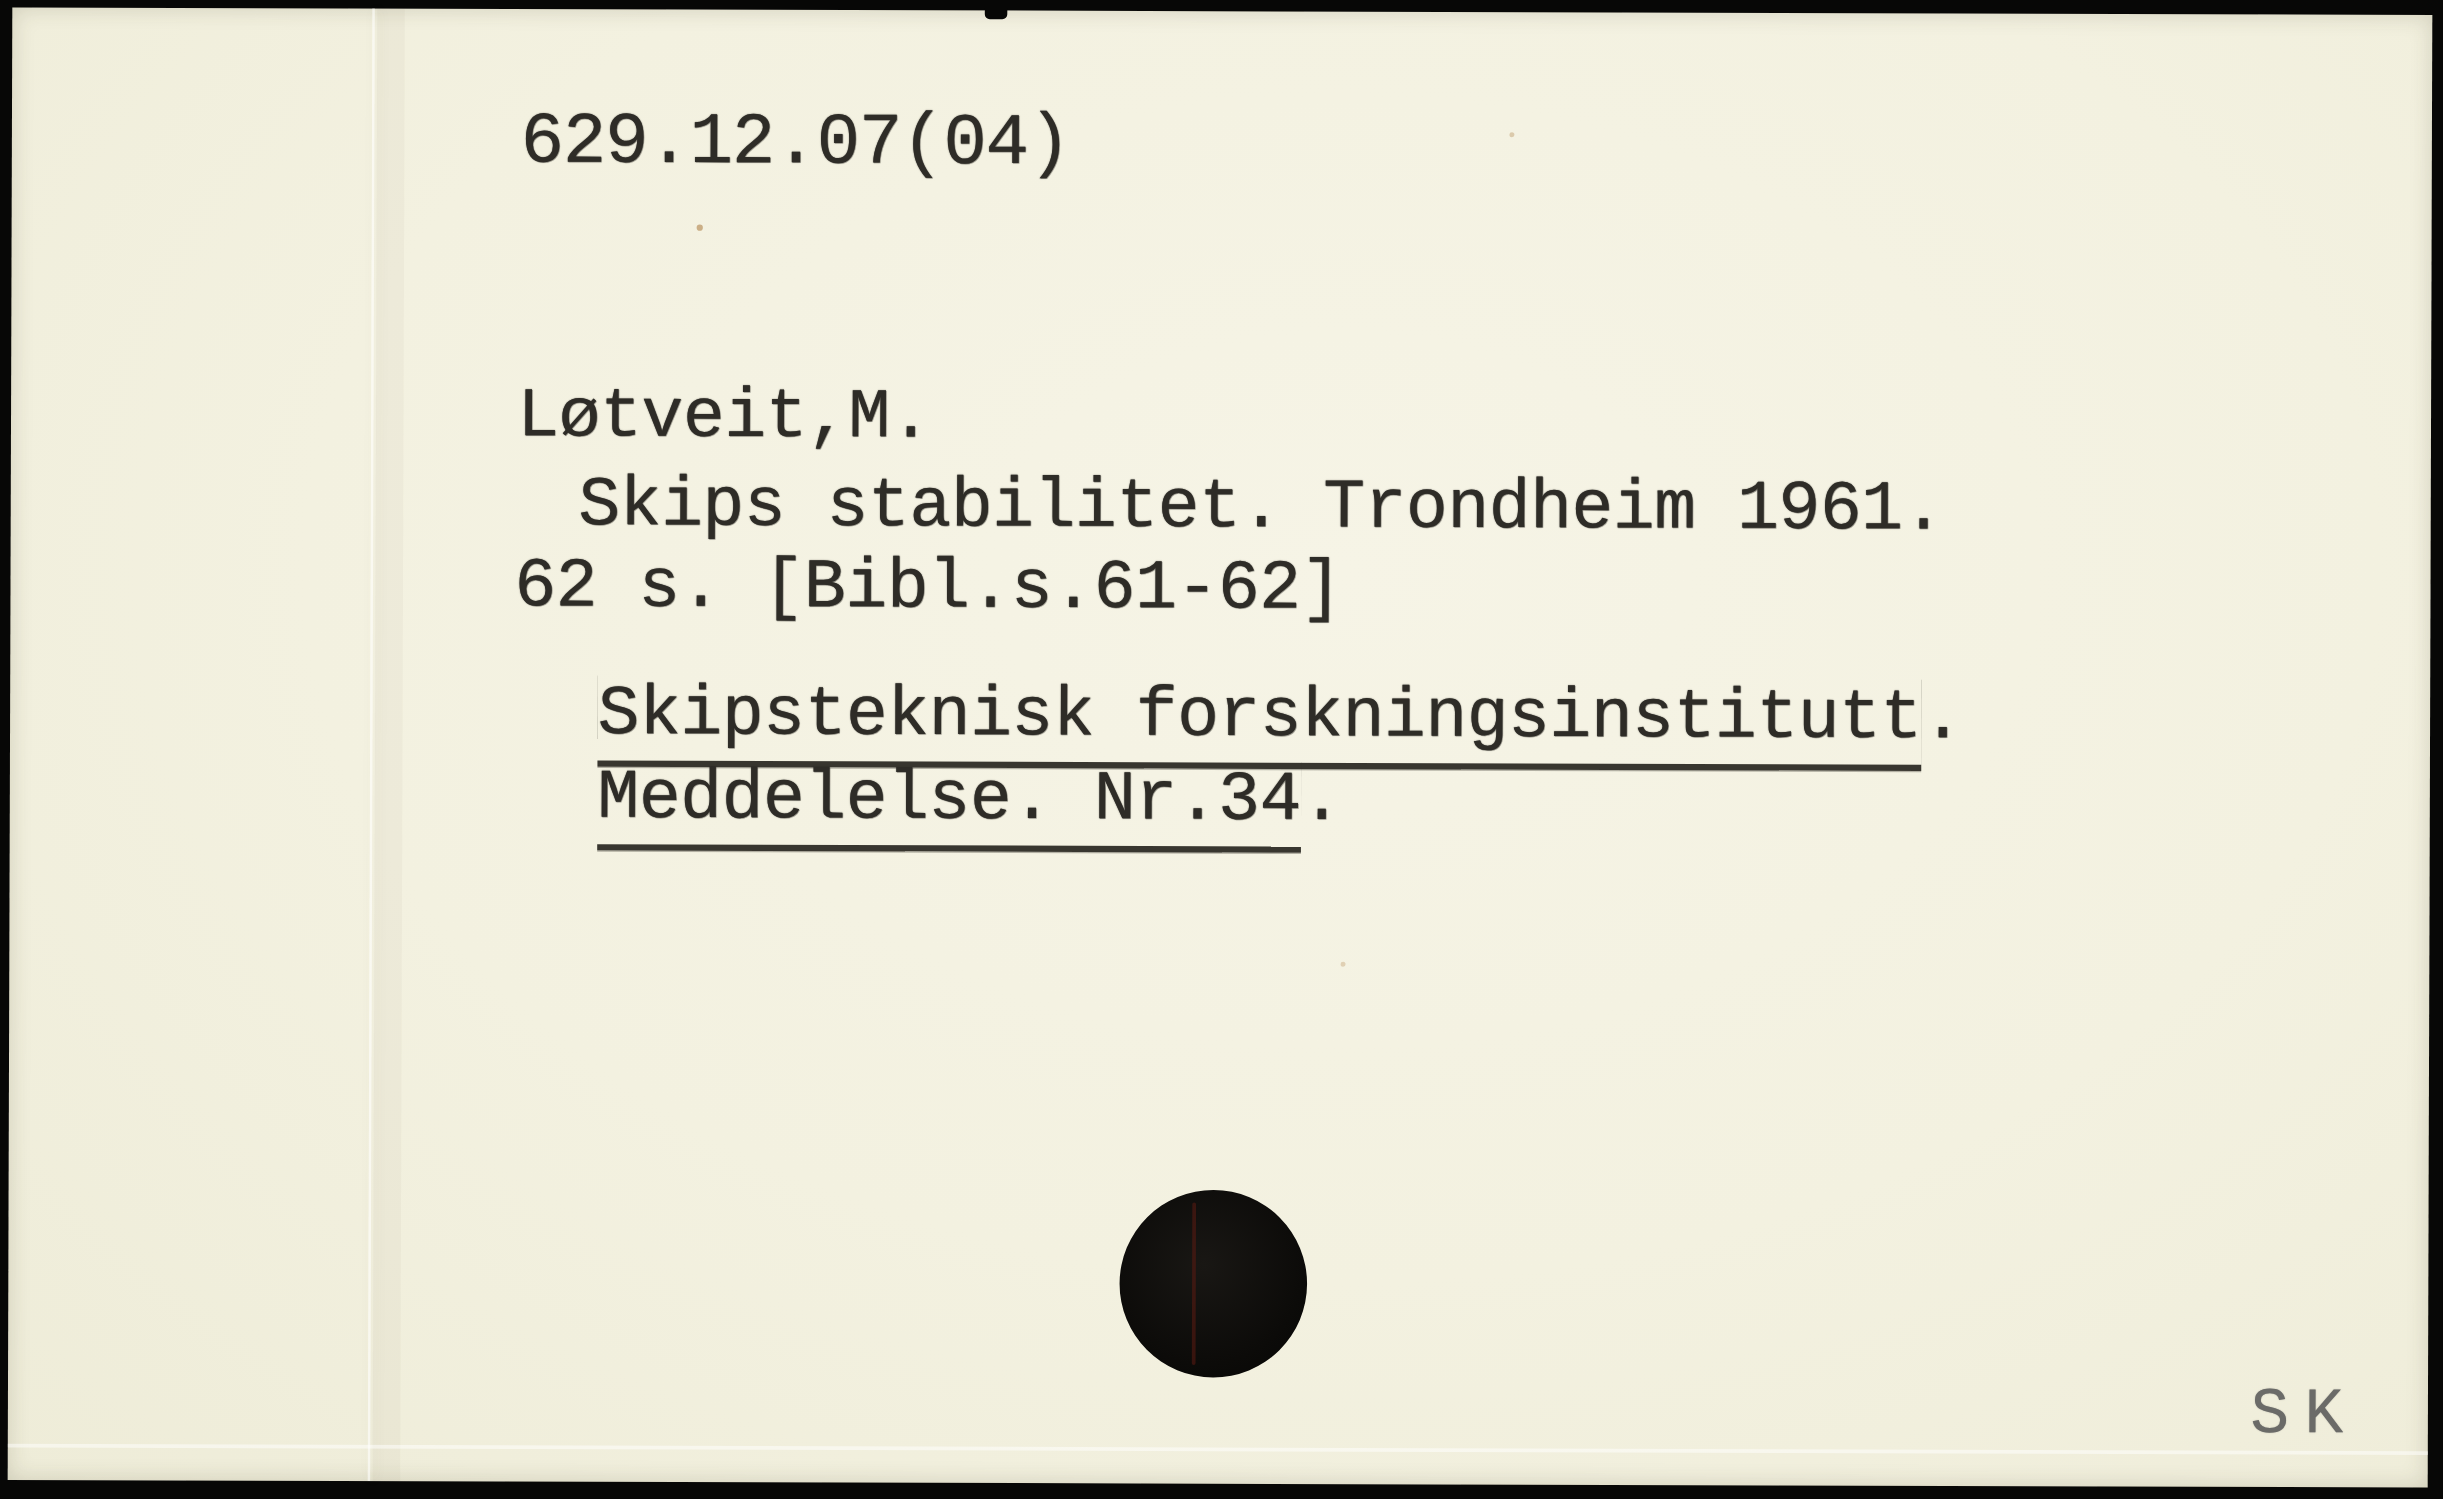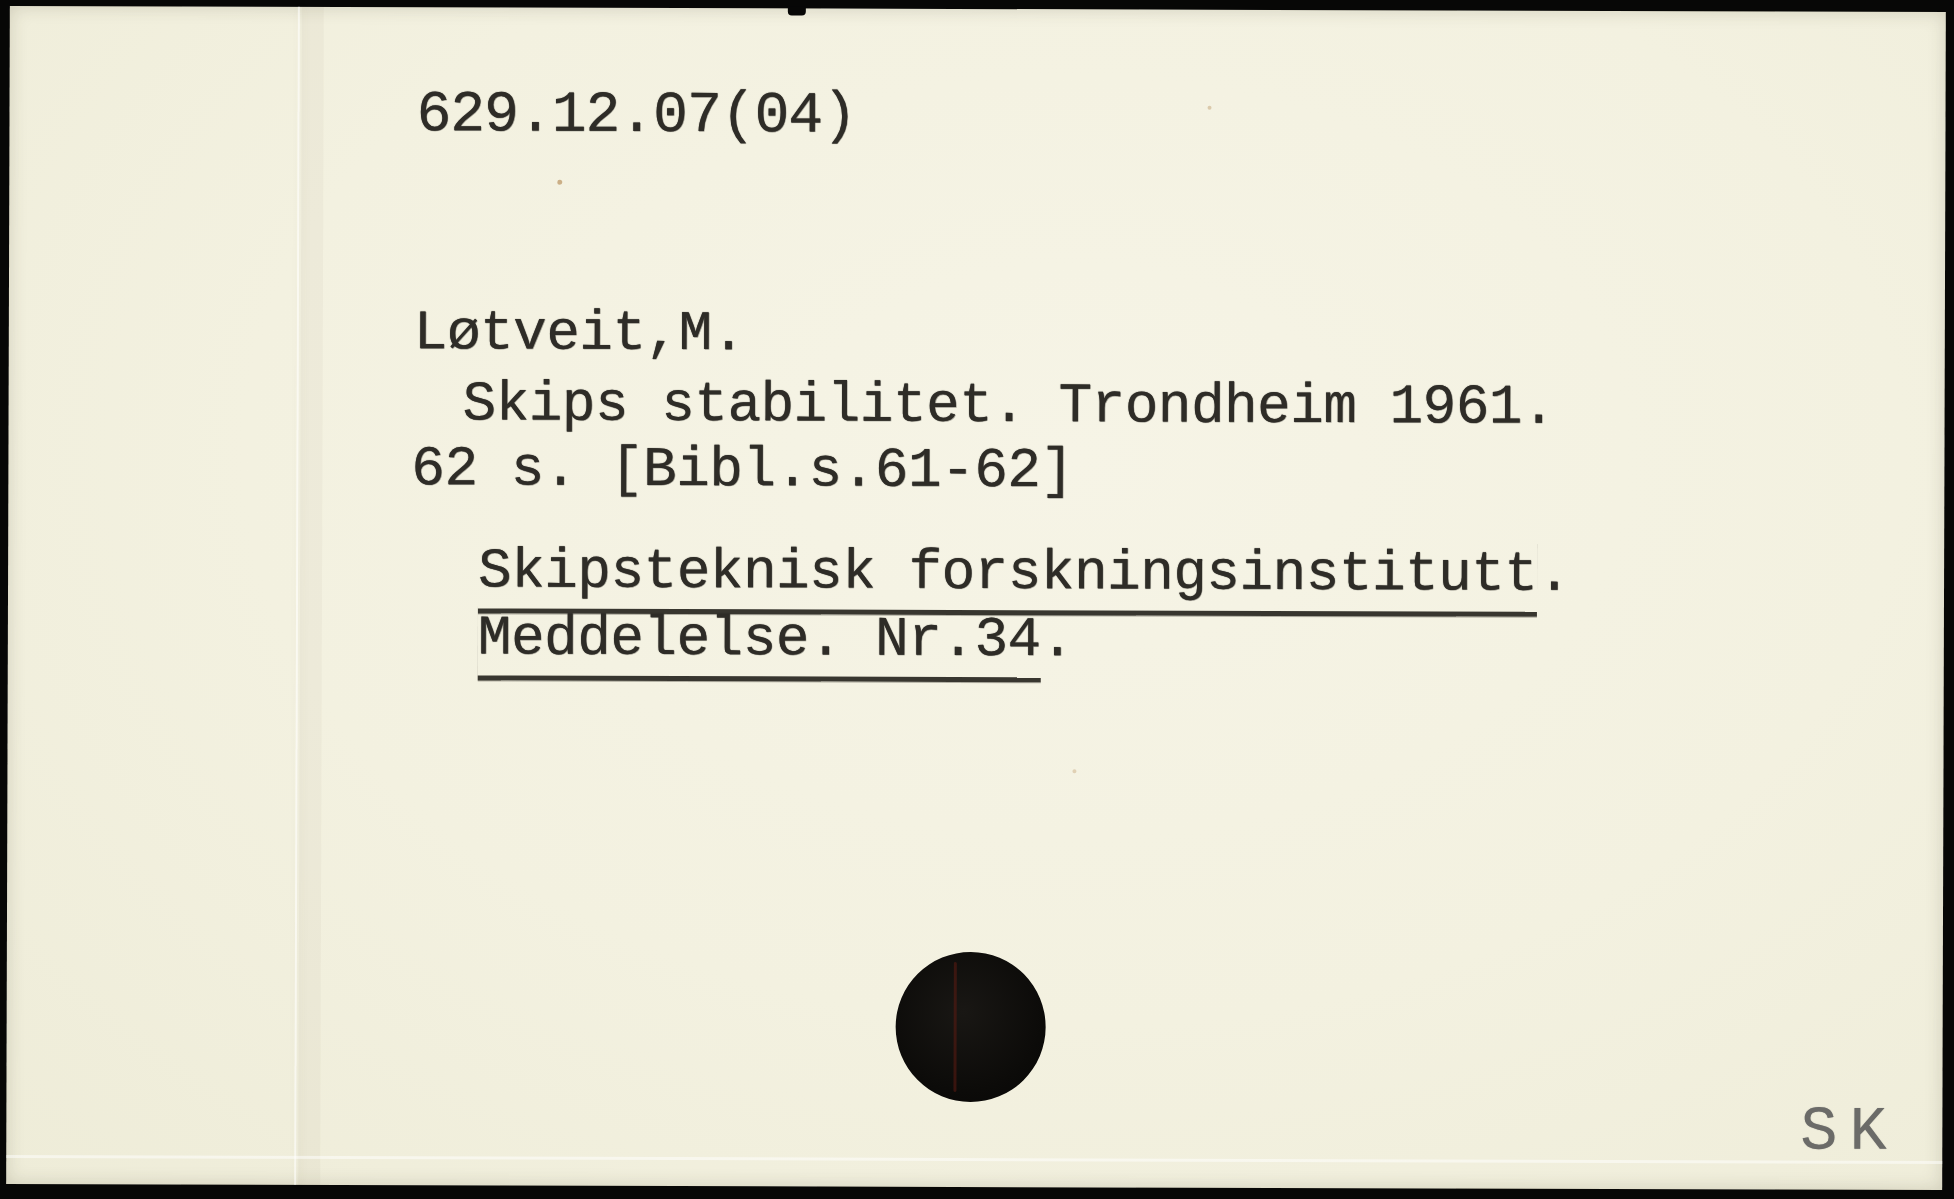--- a/index.html
+++ b/index.html
@@ -120,21 +120,21 @@
     opacity: 0.55;
     border-radius: 2px;
   }
 
   
   .corner-mark {
     position: absolute;
     left: 1794px;
     top: 1095px;
     color: #6b6b68;
-    font-size: 62px;
+    font-size: 52px;
     line-height: 52px;
     letter-spacing: 12px;
     font-family: "Liberation Mono", "DejaVu Sans Mono", monospace;
     text-shadow: 0 0 1px rgba(107,107,104,0.6);
   }
 </style>
 </head>
 <body>
 
 <div class="card">

